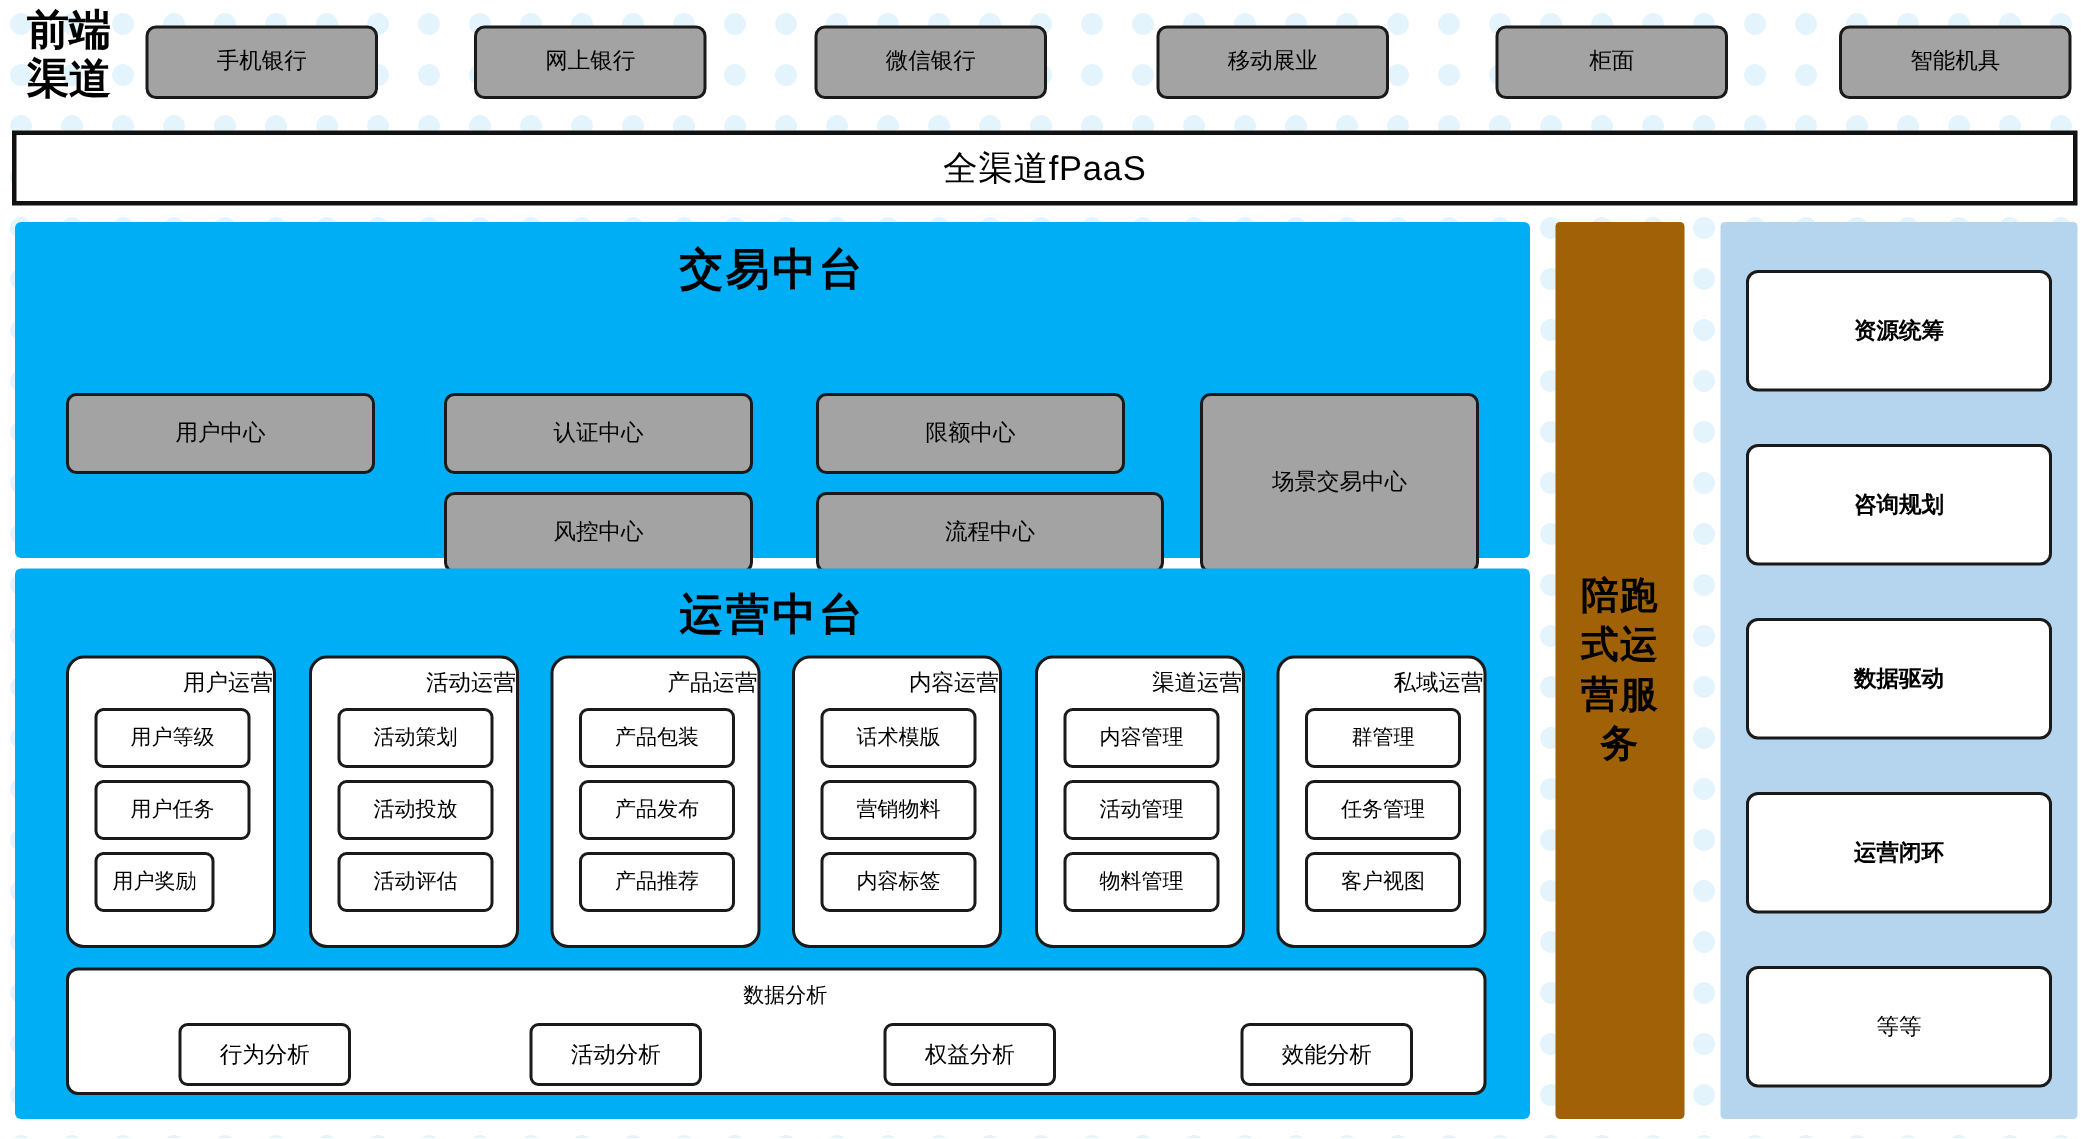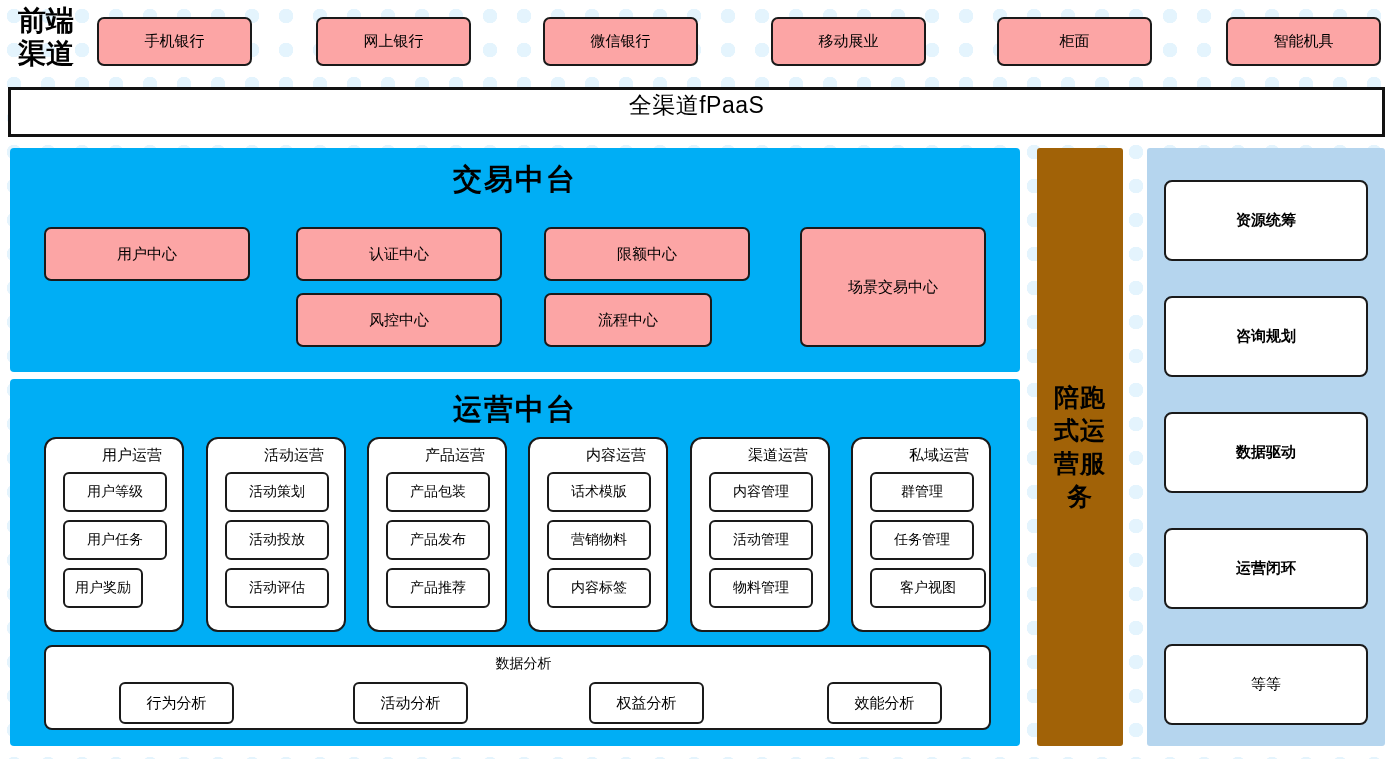--- a/index.html
+++ b/index.html
@@ -27,21 +27,21 @@
     background-position: 2px 4px;
     z-index: 0;
     pointer-events: none;
   }
 
   .layer { position: absolute; z-index: 2; }
 
   
   .wbox {
     position: absolute;
-    background: #fca5a5;
+    background: #a3a3a3;
     border: 2.5px solid #1a1a1a;
     border-radius: 7px;
     display: flex;
     align-items: center;
     justify-content: center;
     text-align: left;
     box-sizing: border-box;
     line-height: 1.25;
   }
 
@@ -62,21 +62,21 @@
 
   
   #fpaas {
     position: absolute;
     left: 8px; top: 87px;
     width: 1377px; height: 50px;
     border: 3px solid #111;
     background: #fff;
     box-sizing: border-box;
     display: flex;
-    align-items: flex-start;
+    align-items: center;
     justify-content: center;
     font-size: 23px;
     letter-spacing: 0.5px;
   }
 
   
   .cyan-panel {
     position: absolute;
     background: #00aef5;
     border-radius: 4px;
@@ -86,35 +86,35 @@
     position: absolute;
     left: 0; right: 0;
     text-align: center;
     font-family: "Liberation Serif", "DejaVu Serif", serif;
     font-weight: bold;
     font-size: 29px;
     color: #000;
     letter-spacing: 2px;
   }
 
-  .trade-box { font-size: 15px; }
+  .trade-box { font-size: 15px; margin-top: 35px; }
 
   
   .op-group {
     position: absolute;
     background: #ffffff;
     border: 2.5px solid #1a1a1a;
     border-radius: 12px;
     box-sizing: border-box;
   }
   .op-group-title {
     position: absolute;
     left: 0; right: 0;
     top: 7px;
-    text-align: center;
+    text-align: right;
     font-size: 15px;
     color: #000;
     padding-left: 36px;
   }
   .op-item {
     position: absolute;
     background: #fff;
     border: 2.5px solid #1a1a1a;
     border-radius: 6px;
     box-sizing: border-box;
@@ -227,21 +227,21 @@
   </div>
 
   <div class="cyan-panel layer" style="left:10px;top:148px;width:1010px;height:224px;">
     <div class="panel-title" style="top:12px;">交易中台</div>
 
     <div class="wbox trade-box" style="left:34px;top:79px;width:206px;height:54px;">用户中心</div>
     <div class="wbox trade-box" style="left:286px;top:79px;width:206px;height:54px;">认证中心</div>
     <div class="wbox trade-box" style="left:534px;top:79px;width:206px;height:54px;">限额中心</div>
 
     <div class="wbox trade-box" style="left:286px;top:145px;width:206px;height:54px;">风控中心</div>
-    <div class="wbox trade-box" style="left:534px;top:145px;width:168px;height:54px;">流程中心</div>
+    <div class="wbox trade-box" style="left:534px;top:145px;width:232px;height:54px;">流程中心</div>
 
     <div class="wbox trade-box" style="left:790px;top:79px;width:186px;height:120px;">场景交易中心</div>
   </div>
 
   <div class="cyan-panel layer" style="left:10px;top:379px;width:1010px;height:367px;">
     <div class="panel-title" style="top:11px;">运营中台</div>
 
     <div class="op-group" style="left:34px;top:58px;width:140px;height:195px;">
       <div class="op-group-title">用户运营</div>
       <div class="op-item" style="left:17px;top:33px;width:104px;height:40px;">用户等级</div>
@@ -274,21 +274,21 @@
       <div class="op-group-title">渠道运营</div>
       <div class="op-item" style="left:17px;top:33px;width:104px;height:40px;">内容管理</div>
       <div class="op-item" style="left:17px;top:81px;width:104px;height:40px;">活动管理</div>
       <div class="op-item" style="left:17px;top:129px;width:104px;height:40px;">物料管理</div>
     </div>
 
     <div class="op-group" style="left:841px;top:58px;width:140px;height:195px;">
       <div class="op-group-title">私域运营</div>
       <div class="op-item" style="left:17px;top:33px;width:104px;height:40px;">群管理</div>
       <div class="op-item" style="left:17px;top:81px;width:104px;height:40px;">任务管理</div>
-      <div class="op-item" style="left:17px;top:129px;width:116px;height:40px;">客户视图</div>
+      <div class="op-item" style="left:17px;top:129px;width:104px;height:40px;">客户视图</div>
     </div>
 
     <div id="da-card" style="left:34px;top:266px;width:947px;height:85px;">
       <div id="da-title">数据分析</div>
       <div class="da-item" style="left:73px;width:115px;">行为分析</div>
       <div class="da-item" style="left:307px;width:115px;">活动分析</div>
       <div class="da-item" style="left:543px;width:115px;">权益分析</div>
       <div class="da-item" style="left:781px;width:115px;">效能分析</div>
     </div>
   </div>

